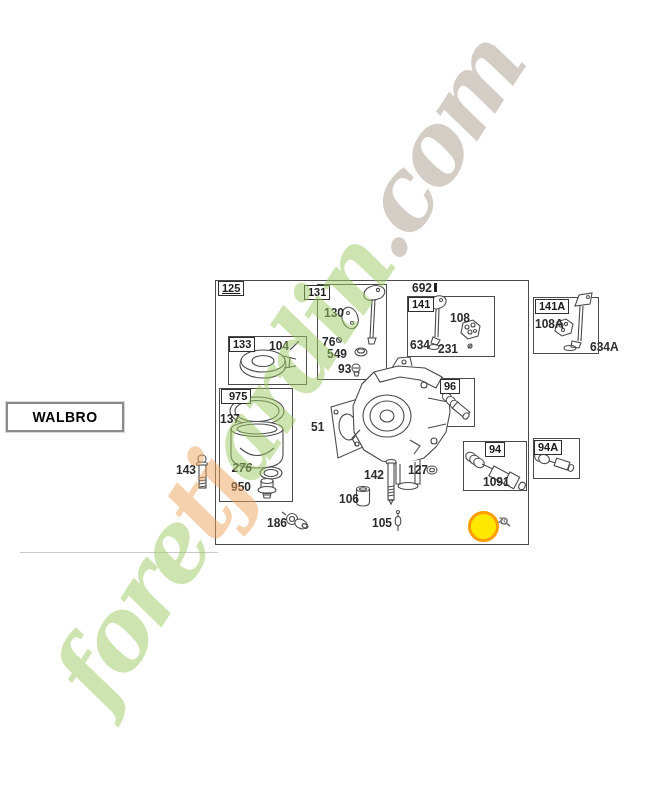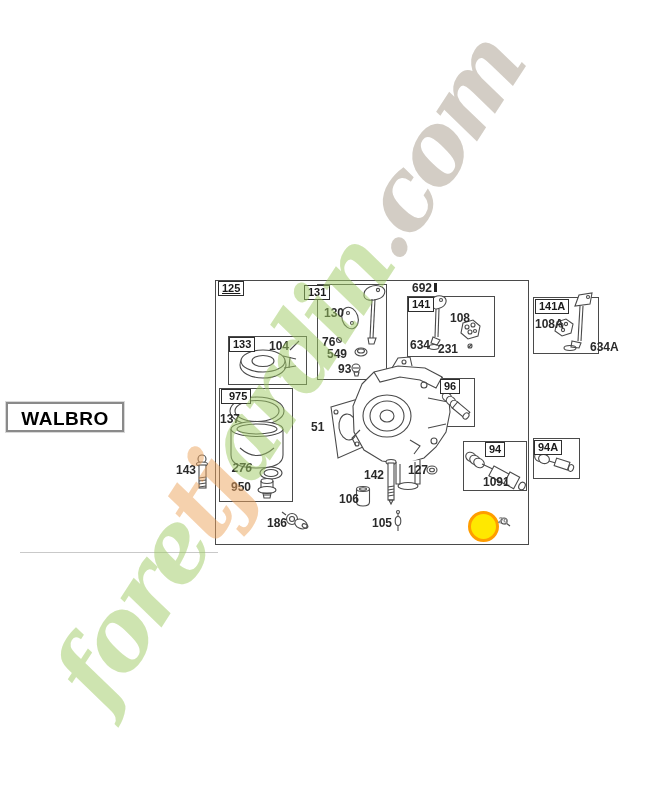--- a/index.html
+++ b/index.html
@@ -7,22 +7,22 @@
   .canvas{position:relative;width:652px;height:800px;background:#fff;}
 
   .pbox{position:absolute;border:1.4px solid #4a4a4a;background:transparent;z-index:4;}
   .main-box{border:1.8px solid #4a4a4a;}
   .chip{position:absolute;border:1.5px solid #2e2e2e;background:#fff;font-weight:bold;
         font-size:11px;line-height:13px;padding:0 3px;color:#1a1a1a;z-index:10;}
   .plabel{position:absolute;font-weight:bold;font-size:12px;color:#2a2a2a;z-index:10;white-space:nowrap;}
   .plabel.small{font-size:9px;color:#8a8a8a;transform:rotate(14deg);}
 
   .brand{position:absolute;left:6px;top:402px;width:114px;height:26px;border:2px solid #8a8a8a;
-         box-shadow:0 0 0 1px #d8d8d8;display:flex;align-items:flex-end;justify-content:center;
-         font-weight:bold;font-size:19px;letter-spacing:.5px;color:#000;background:#fff;z-index:10;}
+         box-shadow:0 0 0 1px #d8d8d8;display:flex;align-items:center;justify-content:center;
+         font-weight:bold;font-size:14px;letter-spacing:.5px;color:#000;background:#fff;z-index:10;}
   .gray-line{position:absolute;left:20px;top:552px;width:198px;height:1px;background:#c9c9c9;z-index:3;}
 
   .highlight{position:absolute;left:468px;top:511px;width:31px;height:31px;border-radius:50%;
              background:var(--highlight-fill,#ffe800);border:3px solid var(--highlight-border,#ff9d00);
              box-sizing:border-box;z-index:8;}
 
   svg.art{position:absolute;left:0;top:0;z-index:6;}
   svg.art *{stroke:#4a4a4a;stroke-width:1.1;fill:none;}
   svg.art .fillw{fill:#ffffff;}
   svg.art .ink{fill:#222;stroke:none;}

